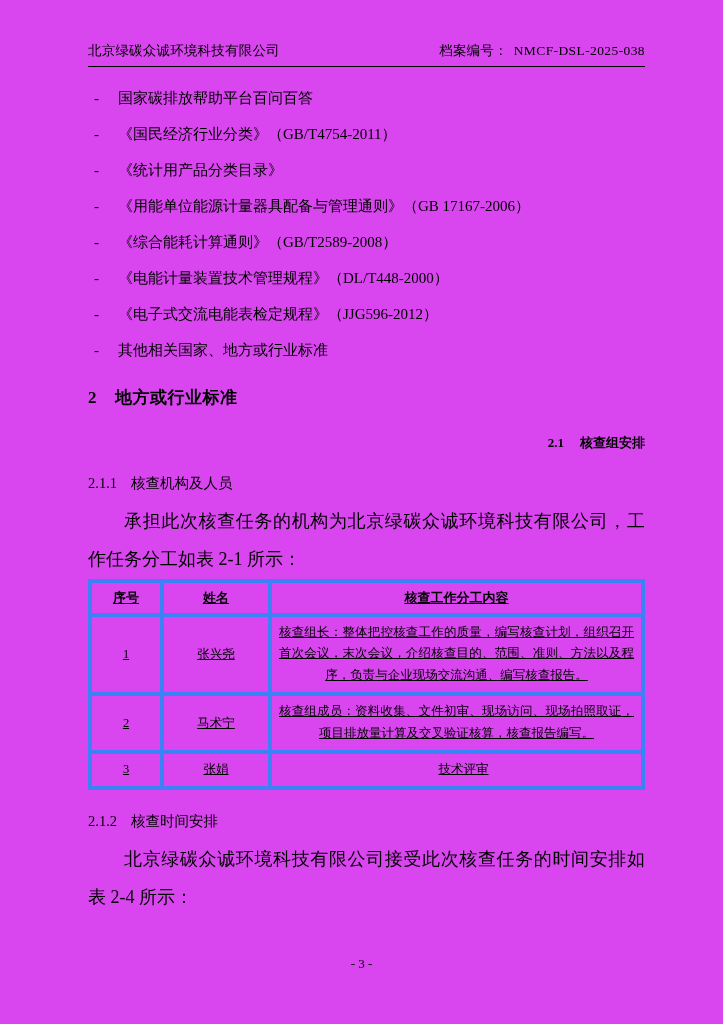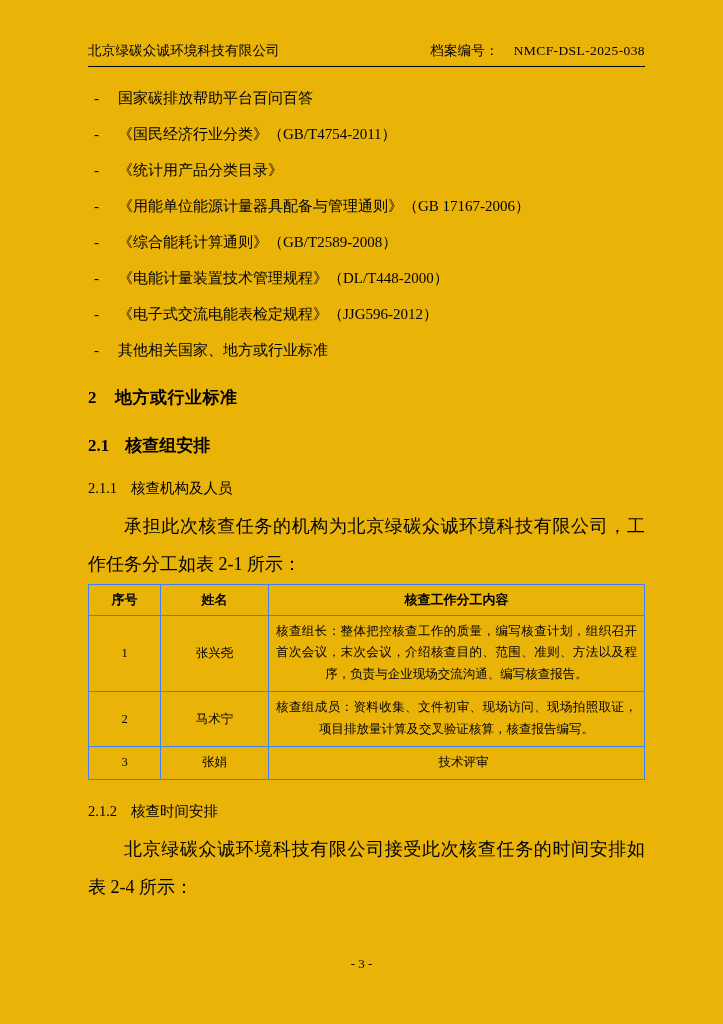--- a/index.html
+++ b/index.html
@@ -3,21 +3,21 @@
 <meta charset="utf-8">
 <style>
   html, body {
     margin: 0;
     padding: 0;
     background: #f0f0f0;
   }
   .page {
     width: 723px;
     height: 1024px;
-    background: #eab308;
+    background: #d946ef;
     position: relative;
     margin: 0 auto;
     font-family: "Liberation Serif", "DejaVu Serif", serif;
     color: #000000;
     overflow: hidden;
   }
   .content {
     position: absolute;
     left: 88px;
     right: 78px;
@@ -36,21 +36,21 @@
   .header-left {
     white-space: nowrap;
   }
   .header-right {
     margin-left: auto;
     display: flex;
     align-items: baseline;
     white-space: nowrap;
   }
   .header-label {
-    margin-right: 15px;
+    margin-right: 6px;
   }
   .header-code {
     font-family: "Liberation Serif", serif;
     letter-spacing: 0.4px;
   }
 
   
   .bullets {
     margin-top: 24px;
   }
@@ -77,23 +77,24 @@
   h2.sec {
     font-size: 17px;
     font-weight: bold;
     margin: 28px 0 0 0;
     letter-spacing: 0.5px;
   }
   h2.sec .num {
     margin-right: 18px;
   }
   h3.sub {
-    font-size: 17px;
+    font-size: 13px;
     font-weight: bold;
     margin: 25px 0 0 0;
+    text-align: right;
   }
   h3.sub .num {
     margin-right: 16px;
   }
   h4.subsub {
     font-size: 14.5px;
     font-weight: normal;
     margin: 22px 0 0 0;
   }
   h4.subsub .num {
@@ -117,23 +118,24 @@
 
   
   table.doc-table {
     width: 100%;
     border-collapse: collapse;
     font-size: 12.5px;
     table-layout: fixed;
   }
   table.doc-table th,
   table.doc-table td {
-    border: 1px solid #3b82f6;
+    border: 4px solid #3b82f6;
     padding: 5px 7px;
     vertical-align: middle;
+    text-decoration: underline;
   }
   table.doc-table th {
     text-align: center;
     font-weight: bold;
     font-size: 13px;
     padding: 6px 4px;
   }
   td.c-idx {
     text-align: center;
     width: 72px;

